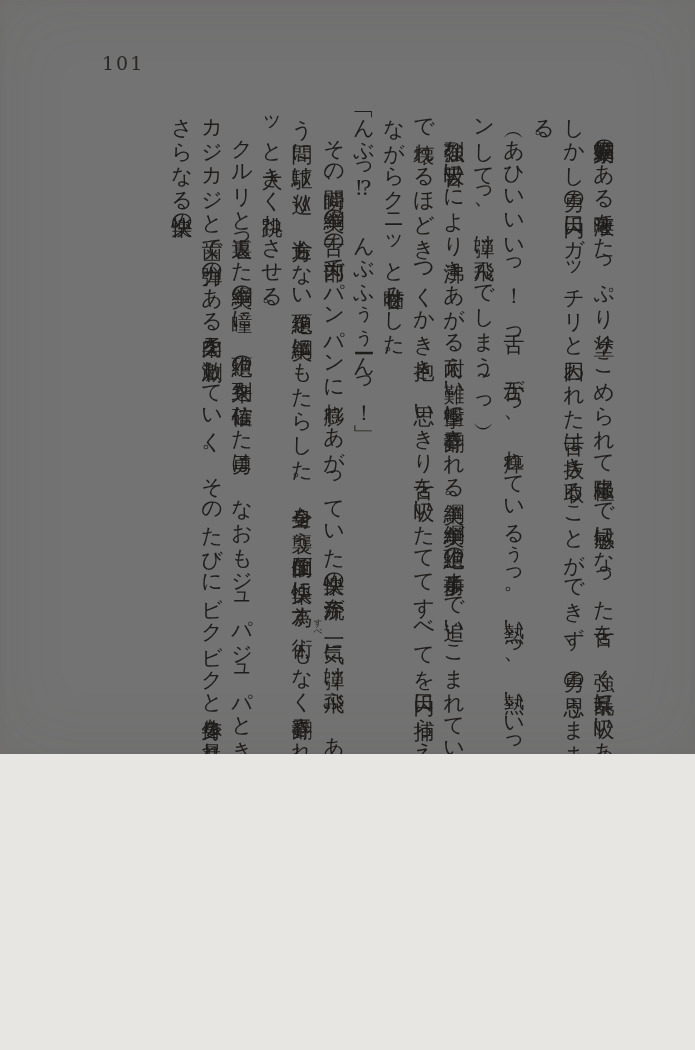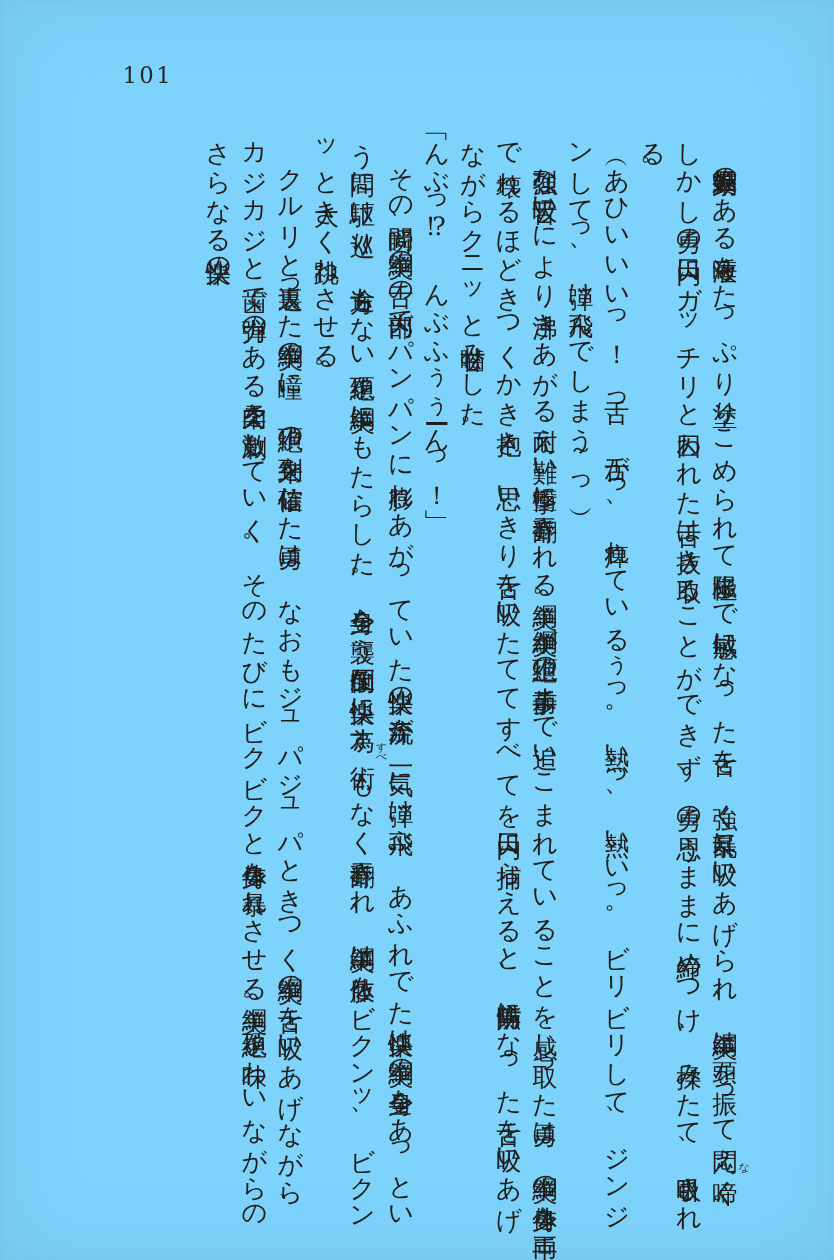--- a/index.html
+++ b/index.html
@@ -3,22 +3,22 @@
 <meta charset="utf-8">
 <style>
   html, body {
     margin: 0;
     padding: 0;
     background: #e8e6e2;
   }
   .page {
     position: relative;
     width: 695px;
-    height: 1050px;
-    background: #7dd3fc;
+    height: 754px;
+    background: #737373;
     box-shadow: inset 0 0 70px rgba(90,80,70,0.10), inset 0 0 8px rgba(90,80,70,0.06);
     overflow: hidden;
     font-family: "Liberation Serif", "DejaVu Serif", serif;
     color: #1f1d1b;
   }
   .page-number {
     position: absolute;
     top: 52px;
     left: 102px;
     font-size: 19px;

